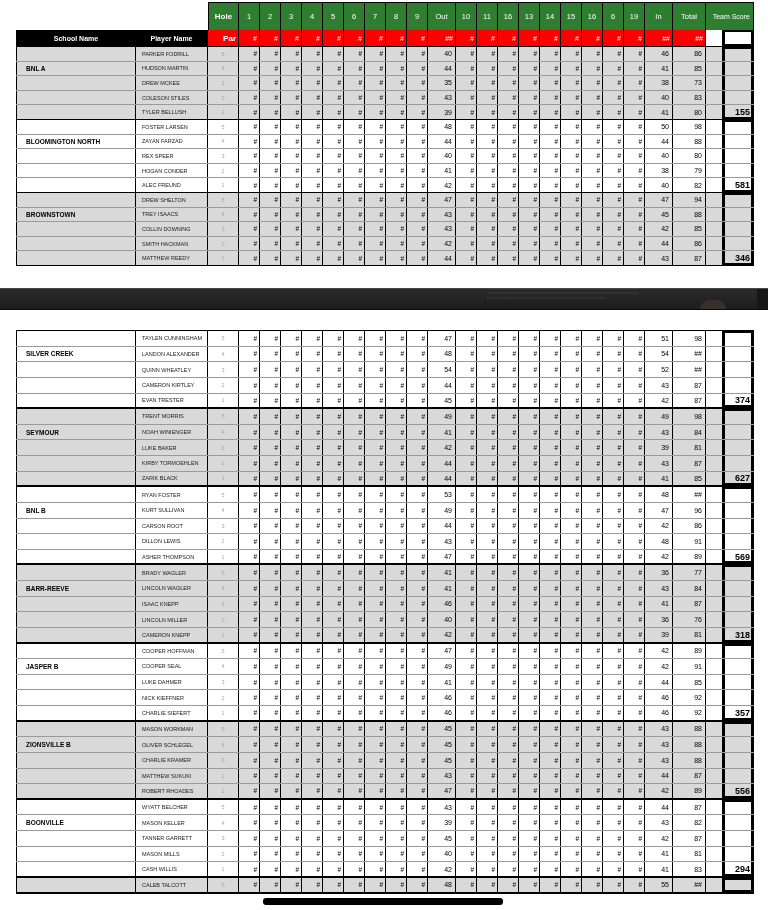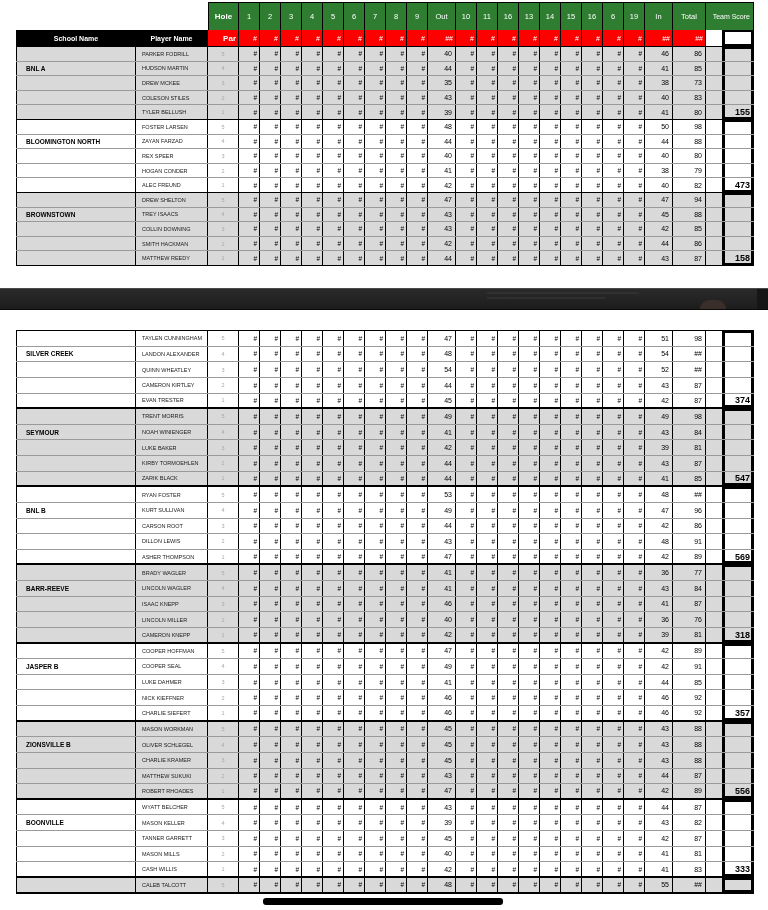--- a/index.html
+++ b/index.html
@@ -365,21 +365,21 @@
         <div class="c hash" style="width: 21px; background: rgb(255, 255, 255);">#</div>
         <div class="c hash" style="width: 21px; background: rgb(255, 255, 255);">#</div>
         <div class="c hash" style="width: 21px; background: rgb(255, 255, 255);">#</div>
         <div class="c hash" style="width: 21px; background: rgb(255, 255, 255);">#</div>
         <div class="c hash" style="width: 21px; background: rgb(255, 255, 255);">#</div>
         <div class="c hash" style="width: 21px; background: rgb(255, 255, 255);">#</div>
         <div class="c hash" style="width: 21px; background: rgb(255, 255, 255);">#</div>
         <div class="c num" style="width: 28px; background: rgb(255, 255, 255);">40</div>
         <div class="c num" style="width: 33px; background: rgb(255, 255, 255);">82</div>
         <div class="c " style="width: 17px; background: rgb(255, 255, 255);"></div>
-        <div class="c team" style="width: 31px; background: rgb(255, 255, 255); box-shadow: rgb(0, 0, 0) 2px 0px 0px inset, rgb(0, 0, 0) -2px 0px 0px inset, rgb(0, 0, 0) 0px -2px 0px inset;">473</div>
+        <div class="c team" style="width: 31px; background: rgb(255, 255, 255); box-shadow: rgb(0, 0, 0) 2px 0px 0px inset, rgb(0, 0, 0) -2px 0px 0px inset, rgb(0, 0, 0) 0px -2px 0px inset;">581</div>
       </div>
       <div class="row" style="height: 14.6px;">
         <div class="c school first" style="width: 120px; background: rgb(217, 217, 217);"></div>
         <div class="c player" style="width: 72px; background: rgb(217, 217, 217);">DREW SHELTON</div>
         <div class="c rank" style="width: 31px; background: rgb(217, 217, 217);">5</div>
         <div class="c hash" style="width: 21px; background: rgb(217, 217, 217);">#</div>
         <div class="c hash" style="width: 21px; background: rgb(217, 217, 217);">#</div>
         <div class="c hash" style="width: 21px; background: rgb(217, 217, 217);">#</div>
         <div class="c hash" style="width: 21px; background: rgb(217, 217, 217);">#</div>
         <div class="c hash" style="width: 21px; background: rgb(217, 217, 217);">#</div>
@@ -505,21 +505,21 @@
         <div class="c hash" style="width: 21px; background: rgb(217, 217, 217);">#</div>
         <div class="c hash" style="width: 21px; background: rgb(217, 217, 217);">#</div>
         <div class="c hash" style="width: 21px; background: rgb(217, 217, 217);">#</div>
         <div class="c hash" style="width: 21px; background: rgb(217, 217, 217);">#</div>
         <div class="c hash" style="width: 21px; background: rgb(217, 217, 217);">#</div>
         <div class="c hash" style="width: 21px; background: rgb(217, 217, 217);">#</div>
         <div class="c hash" style="width: 21px; background: rgb(217, 217, 217);">#</div>
         <div class="c num" style="width: 28px; background: rgb(217, 217, 217);">43</div>
         <div class="c num" style="width: 33px; background: rgb(217, 217, 217);">87</div>
         <div class="c " style="width: 17px; background: rgb(217, 217, 217);"></div>
-        <div class="c team" style="width: 31px; background: rgb(217, 217, 217); box-shadow: rgb(0, 0, 0) 2px 0px 0px inset, rgb(0, 0, 0) -2px 0px 0px inset, rgb(0, 0, 0) 0px -2px 0px inset;">158</div>
+        <div class="c team" style="width: 31px; background: rgb(217, 217, 217); box-shadow: rgb(0, 0, 0) 2px 0px 0px inset, rgb(0, 0, 0) -2px 0px 0px inset, rgb(0, 0, 0) 0px -2px 0px inset;">346</div>
       </div>
     </div>
 
   <div class="dark-band" style="top:288px;height:20px;">
     <div class="band-streak" style="left:487px;top:3px;width:152px;height:2px;"></div>
     <div class="band-streak" style="left:487px;top:8px;width:118px;height:2px;"></div>
     <div class="band-avatar" style="left:700px;top:11px;width:26px;height:9px;"></div>
     <div class="band-right" style="left:757px;top:0;width:11px;height:20px;"></div>
   </div>
 
@@ -795,21 +795,21 @@
         <div class="c hash" style="width: 21px; background: rgb(217, 217, 217);">#</div>
         <div class="c hash" style="width: 21px; background: rgb(217, 217, 217);">#</div>
         <div class="c hash" style="width: 21px; background: rgb(217, 217, 217);">#</div>
         <div class="c hash" style="width: 21px; background: rgb(217, 217, 217);">#</div>
         <div class="c hash" style="width: 21px; background: rgb(217, 217, 217);">#</div>
         <div class="c hash" style="width: 21px; background: rgb(217, 217, 217);">#</div>
         <div class="c hash" style="width: 21px; background: rgb(217, 217, 217);">#</div>
         <div class="c num" style="width: 28px; background: rgb(217, 217, 217);">41</div>
         <div class="c num" style="width: 33px; background: rgb(217, 217, 217);">85</div>
         <div class="c " style="width: 17px; background: rgb(217, 217, 217);"></div>
-        <div class="c team" style="width: 31px; background: rgb(217, 217, 217); box-shadow: rgb(0, 0, 0) 2px 0px 0px inset, rgb(0, 0, 0) -2px 0px 0px inset, rgb(0, 0, 0) 0px -2px 0px inset;">547</div>
+        <div class="c team" style="width: 31px; background: rgb(217, 217, 217); box-shadow: rgb(0, 0, 0) 2px 0px 0px inset, rgb(0, 0, 0) -2px 0px 0px inset, rgb(0, 0, 0) 0px -2px 0px inset;">627</div>
       </div>
       <div class="row" style="height: 15.63px;">
         <div class="c school first" style="width: 120px; background: rgb(255, 255, 255);"></div>
         <div class="c player" style="width: 72px; background: rgb(255, 255, 255);">RYAN FOSTER</div>
         <div class="c rank" style="width: 31px; background: rgb(255, 255, 255);">5</div>
         <div class="c hash" style="width: 21px; background: rgb(255, 255, 255);">#</div>
         <div class="c hash" style="width: 21px; background: rgb(255, 255, 255);">#</div>
         <div class="c hash" style="width: 21px; background: rgb(255, 255, 255);">#</div>
         <div class="c hash" style="width: 21px; background: rgb(255, 255, 255);">#</div>
         <div class="c hash" style="width: 21px; background: rgb(255, 255, 255);">#</div>
@@ -1495,21 +1495,21 @@
         <div class="c hash" style="width: 21px; background: rgb(255, 255, 255);">#</div>
         <div class="c hash" style="width: 21px; background: rgb(255, 255, 255);">#</div>
         <div class="c hash" style="width: 21px; background: rgb(255, 255, 255);">#</div>
         <div class="c hash" style="width: 21px; background: rgb(255, 255, 255);">#</div>
         <div class="c hash" style="width: 21px; background: rgb(255, 255, 255);">#</div>
         <div class="c hash" style="width: 21px; background: rgb(255, 255, 255);">#</div>
         <div class="c hash" style="width: 21px; background: rgb(255, 255, 255);">#</div>
         <div class="c num" style="width: 28px; background: rgb(255, 255, 255);">41</div>
         <div class="c num" style="width: 33px; background: rgb(255, 255, 255);">83</div>
         <div class="c " style="width: 17px; background: rgb(255, 255, 255);"></div>
-        <div class="c team" style="width: 31px; background: rgb(255, 255, 255); box-shadow: rgb(0, 0, 0) 2px 0px 0px inset, rgb(0, 0, 0) -2px 0px 0px inset, rgb(0, 0, 0) 0px -2px 0px inset;">333</div>
+        <div class="c team" style="width: 31px; background: rgb(255, 255, 255); box-shadow: rgb(0, 0, 0) 2px 0px 0px inset, rgb(0, 0, 0) -2px 0px 0px inset, rgb(0, 0, 0) 0px -2px 0px inset;">294</div>
       </div>
       <div class="row grp-end2" style="height: 15.63px;">
         <div class="c school first" style="width: 120px; background: rgb(217, 217, 217);"></div>
         <div class="c player" style="width: 72px; background: rgb(217, 217, 217);">CALEB TALCOTT</div>
         <div class="c rank" style="width: 31px; background: rgb(217, 217, 217);">5</div>
         <div class="c hash" style="width: 21px; background: rgb(217, 217, 217);">#</div>
         <div class="c hash" style="width: 21px; background: rgb(217, 217, 217);">#</div>
         <div class="c hash" style="width: 21px; background: rgb(217, 217, 217);">#</div>
         <div class="c hash" style="width: 21px; background: rgb(217, 217, 217);">#</div>
         <div class="c hash" style="width: 21px; background: rgb(217, 217, 217);">#</div>

